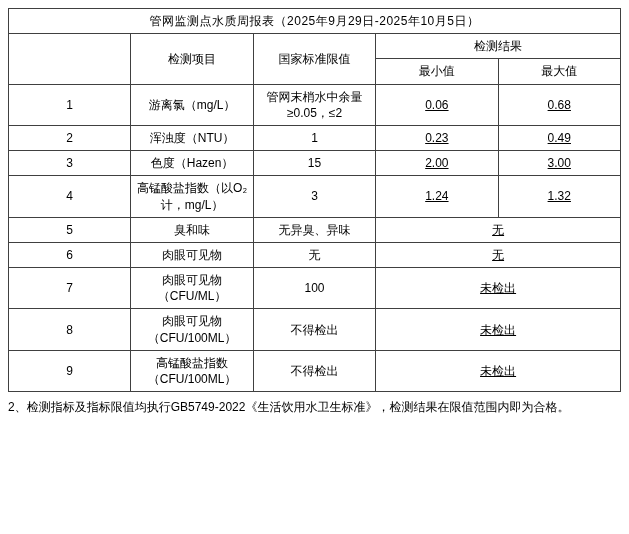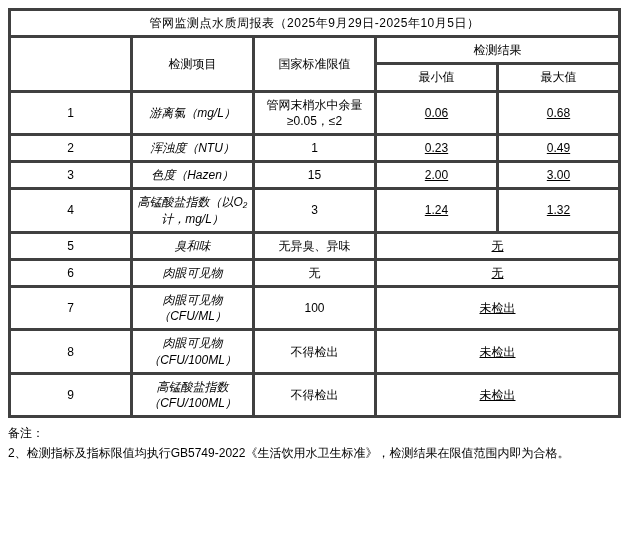--- a/index.html
+++ b/index.html
@@ -20,21 +20,21 @@
     height: 534px;
     box-sizing: border-box;
     padding: 8px 8px 0 8px;
   }
   table.report {
     border-collapse: collapse;
     width: 613px;
     table-layout: fixed;
   }
   table.report td, table.report th {
-    border: 3px solid #404040;
+    border: 1px solid #404040;
     text-align: center;
     vertical-align: middle;
     font-weight: normal;
     font-size: 12px;
     padding: 4px 2px;
     line-height: 1.35;
   }
   .title-cell {
     font-size: 15px;
     font-weight: bold;
@@ -49,21 +49,20 @@
     font-size: 12px;
     padding: 6px 2px;
   }
   .idx {
     font-size: 12px;
     width: 34px;
   }
   .item {
     font-size: 12px;
     text-align: center;
-    font-style: italic;
   }
   .limit {
     font-size: 12px;
     line-height: 1.3;
   }
   .val {
     font-size: 12px;
     text-decoration: underline;
   }
   .notes {
@@ -163,16 +162,15 @@
       <tr>
         <td class="idx">9</td>
         <td class="item">高锰酸盐指数（CFU/100ML）</td>
         <td class="limit">不得检出</td>
         <td class="val" colspan="2">未检出</td>
       </tr>
     </tbody>
   </table>
 
   <div class="notes">
-    <div>备注：</div>
     <div>2、检测指标及指标限值均执行GB5749-2022《生活饮用水卫生标准》，检测结果在限值范围内即为合格。</div>
   </div>
 </div>
 
 </body></html>

